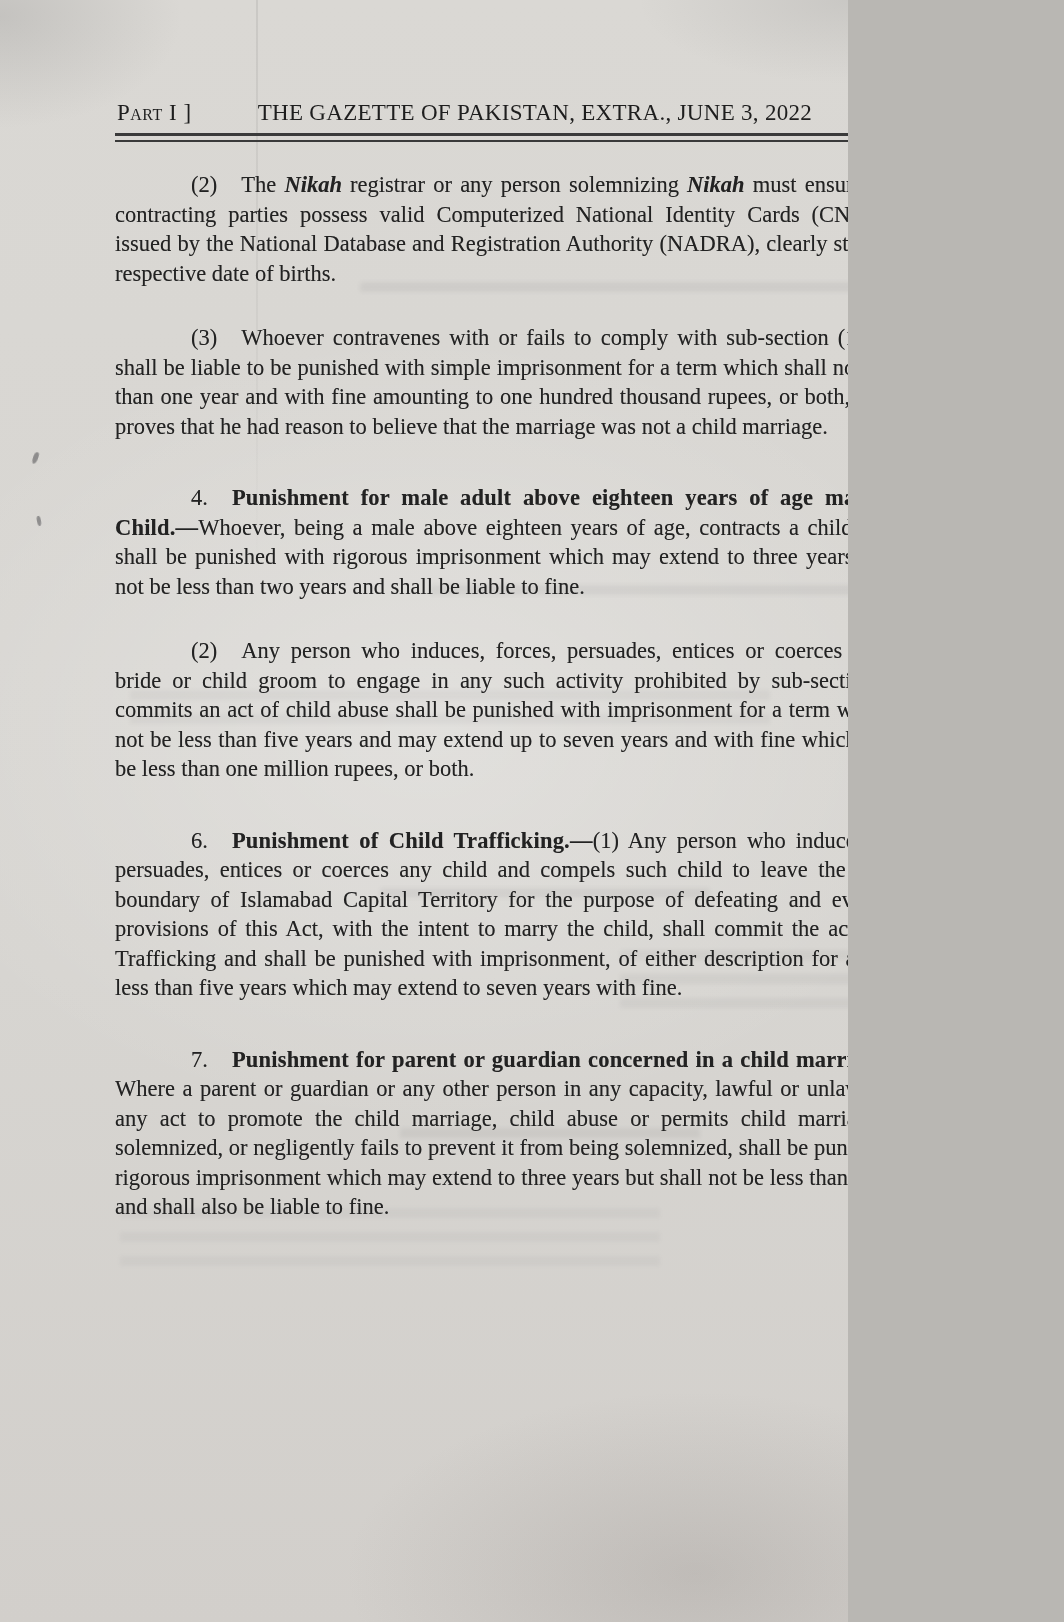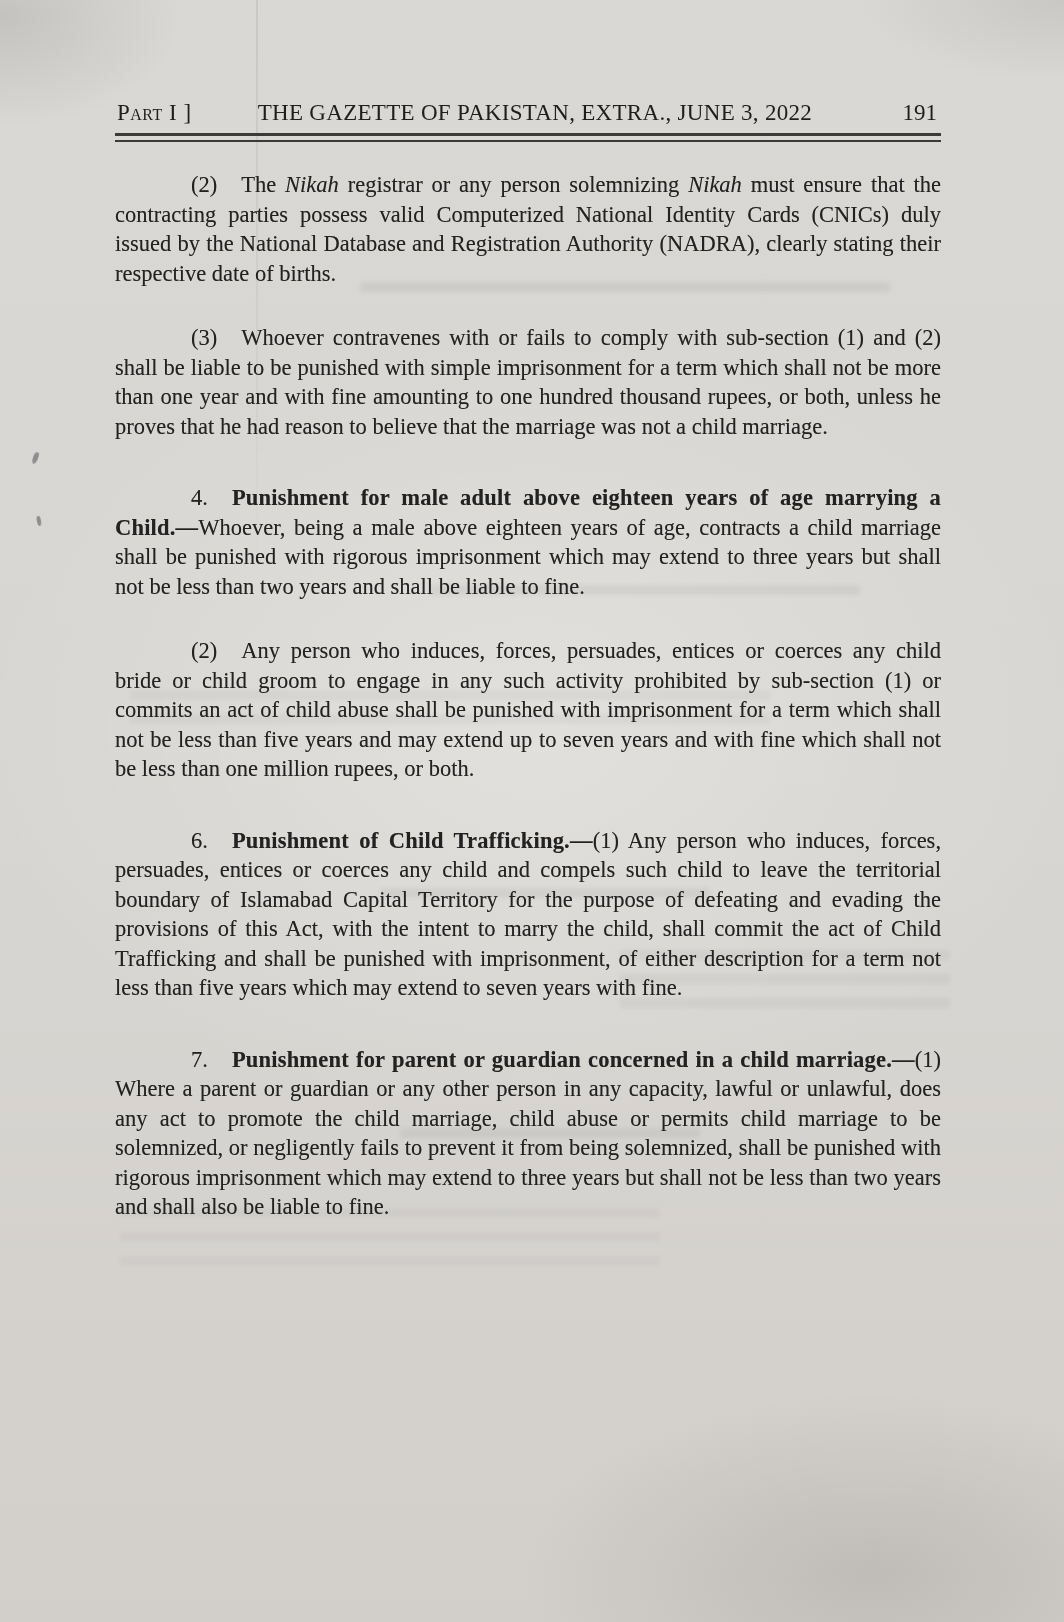--- a/index.html
+++ b/index.html
@@ -2,21 +2,21 @@
 <html><head>
 <meta charset="utf-8">
 <style>
   html, body {
     margin: 0;
     padding: 0;
     background: #b9b7b3;
   }
   .page {
     position: relative;
-    width: 1064px;
+    width: 848px;
     height: 1622px;
     overflow: hidden;
     font-family: "Liberation Serif", "DejaVu Serif", serif;
     color: #242424;
     background-color: #d8d6d2;
     background-image:
       radial-gradient(ellipse 500px 260px at 82% 97%, rgba(125,118,114,0.22), transparent 70%),
       radial-gradient(ellipse 260px 160px at 0% 1%, rgba(110,110,110,0.20), transparent 70%),
       radial-gradient(ellipse 300px 120px at 100% 0%, rgba(115,115,115,0.16), transparent 70%),
       radial-gradient(ellipse 700px 500px at 50% 45%, rgba(255,255,255,0.25), transparent 80%),
@@ -101,21 +101,21 @@
     line-height: 29.5px;
     text-align: justify;
     text-indent: 76px;
     color: #222;
     text-shadow: 0 0 0.6px rgba(40,40,40,0.35);
   }
   .para.section { margin-top: 42px; }
   .para:last-child { margin-bottom: 0; }
   .seg-num { margin-right: 24px; }
   .seg-b { font-weight: bold; letter-spacing: 0.2px; }
-  .seg-i { font-style: italic; }
+  .seg-i { font-style: italic; font-weight: bold; }
 </style>
 </head>
 <body>
 
 <div class="page">
 
   <div class="crease"></div>
   <div class="smudge sm1"></div>
   <div class="smudge sm2"></div>
   <div class="smudge sm3"></div>

